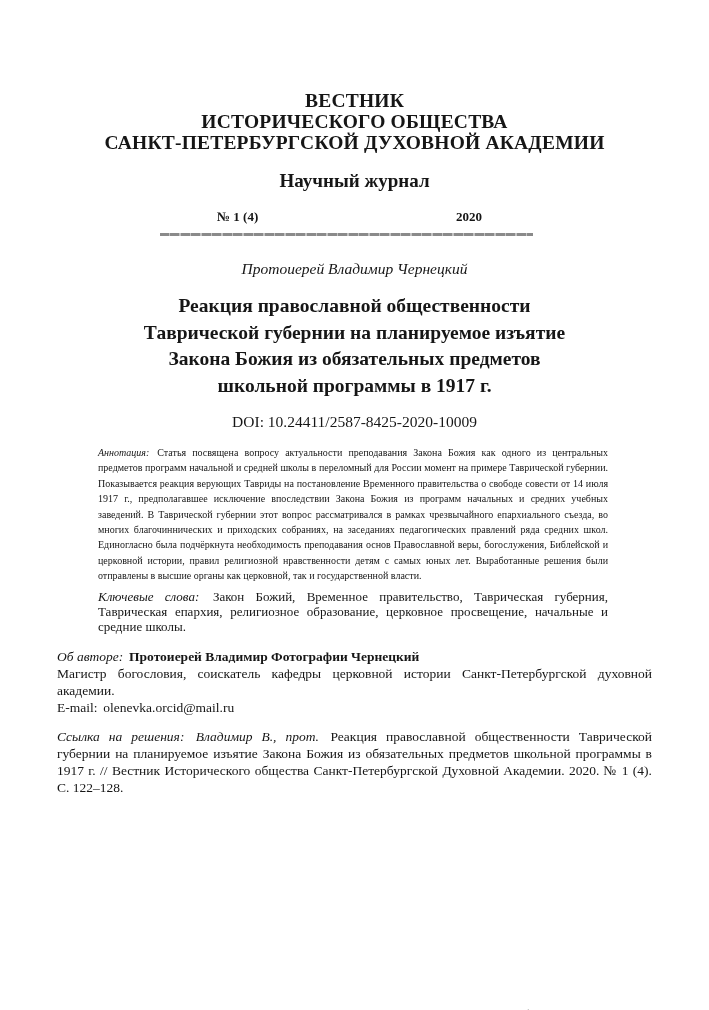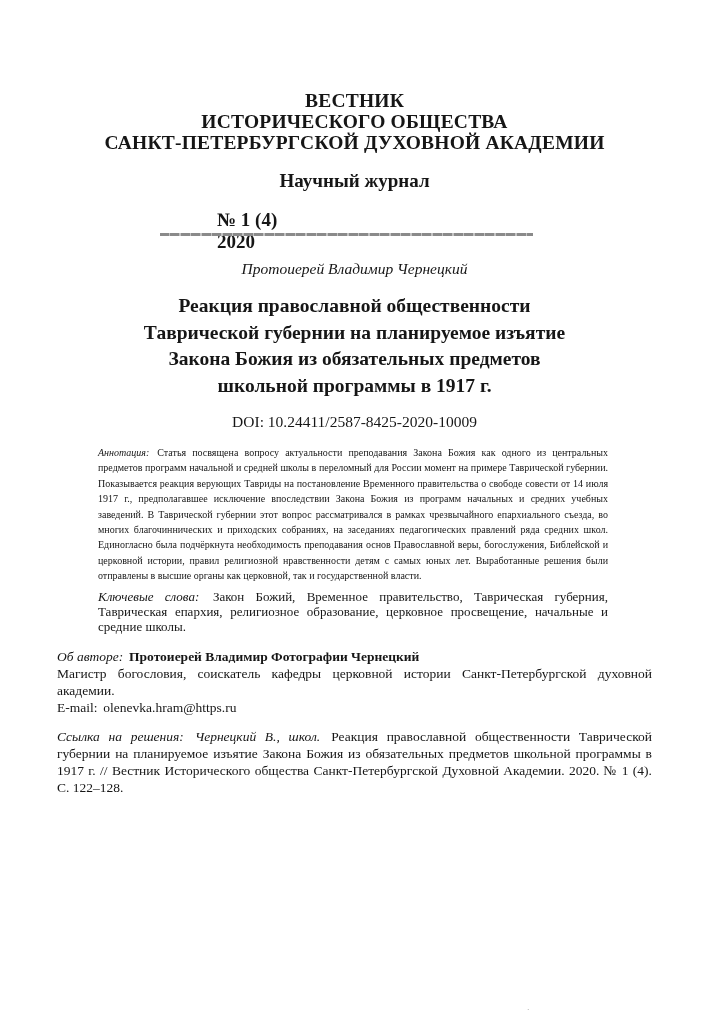--- a/index.html
+++ b/index.html
@@ -37,23 +37,22 @@
   }
   .issue-row {
     position: absolute;
     top: 161px;
     left: 57px;
     width: 595px;
     padding: 0 170px 0 160px;
     box-sizing: border-box;
     display: flex;
     justify-content: space-between;
-    font-size: 19px;
-    font-weight: bold;
-    flex-direction: column;
+    font-size: 13px;
+    font-weight: bold;
   }
   .separator {
     position: absolute;
     top: 185px;
     left: 160px;
     width: 373px;
     height: 3px;
     background: repeating-linear-gradient(90deg, #8a8a8a 0 9px, #c2c2c2 9px 10.5px);
   }
   .author-line {
@@ -172,27 +171,27 @@
     </p>
 
     <div class="about-block">
       <div>
         <span class="it lbl">Об авторе:</span>
         <span class="bd">Протоиерей Владимир Фотографии Чернецкий</span>
       </div>
       <div>Магистр богословия, соискатель кафедры церковной истории Санкт-Петербургской духовной академии.</div>
       <div>
         <span class="lbl">E-mail:</span>
-        <span>olenevka.hram@https.ru</span>
+        <span>olenevka.orcid@mail.ru</span>
       </div>
     </div>
 
     <p class="citation-block">
       <span class="it lbl">Ссылка на решения:</span>
-      <span class="it lbl">Чернецкий В., школ.</span>
+      <span class="it lbl">Владимир В., прот.</span>
       <span>Реакция православной общественности Таврической губернии на планируемое изъятие Закона Божия из обязательных предметов школьной программы в 1917 г. // Вестник Исторического общества Санкт-Петербургской Духовной Академии. 2020. № 1 (4). С. 122–128.</span>
     </p>
 
   </div>
 
 
   <div class="page-footer">
     <span>122</span>
     <span class="footer-ref">Вестник Исторического общества № 1 (4), 2020</span>
   </div>

